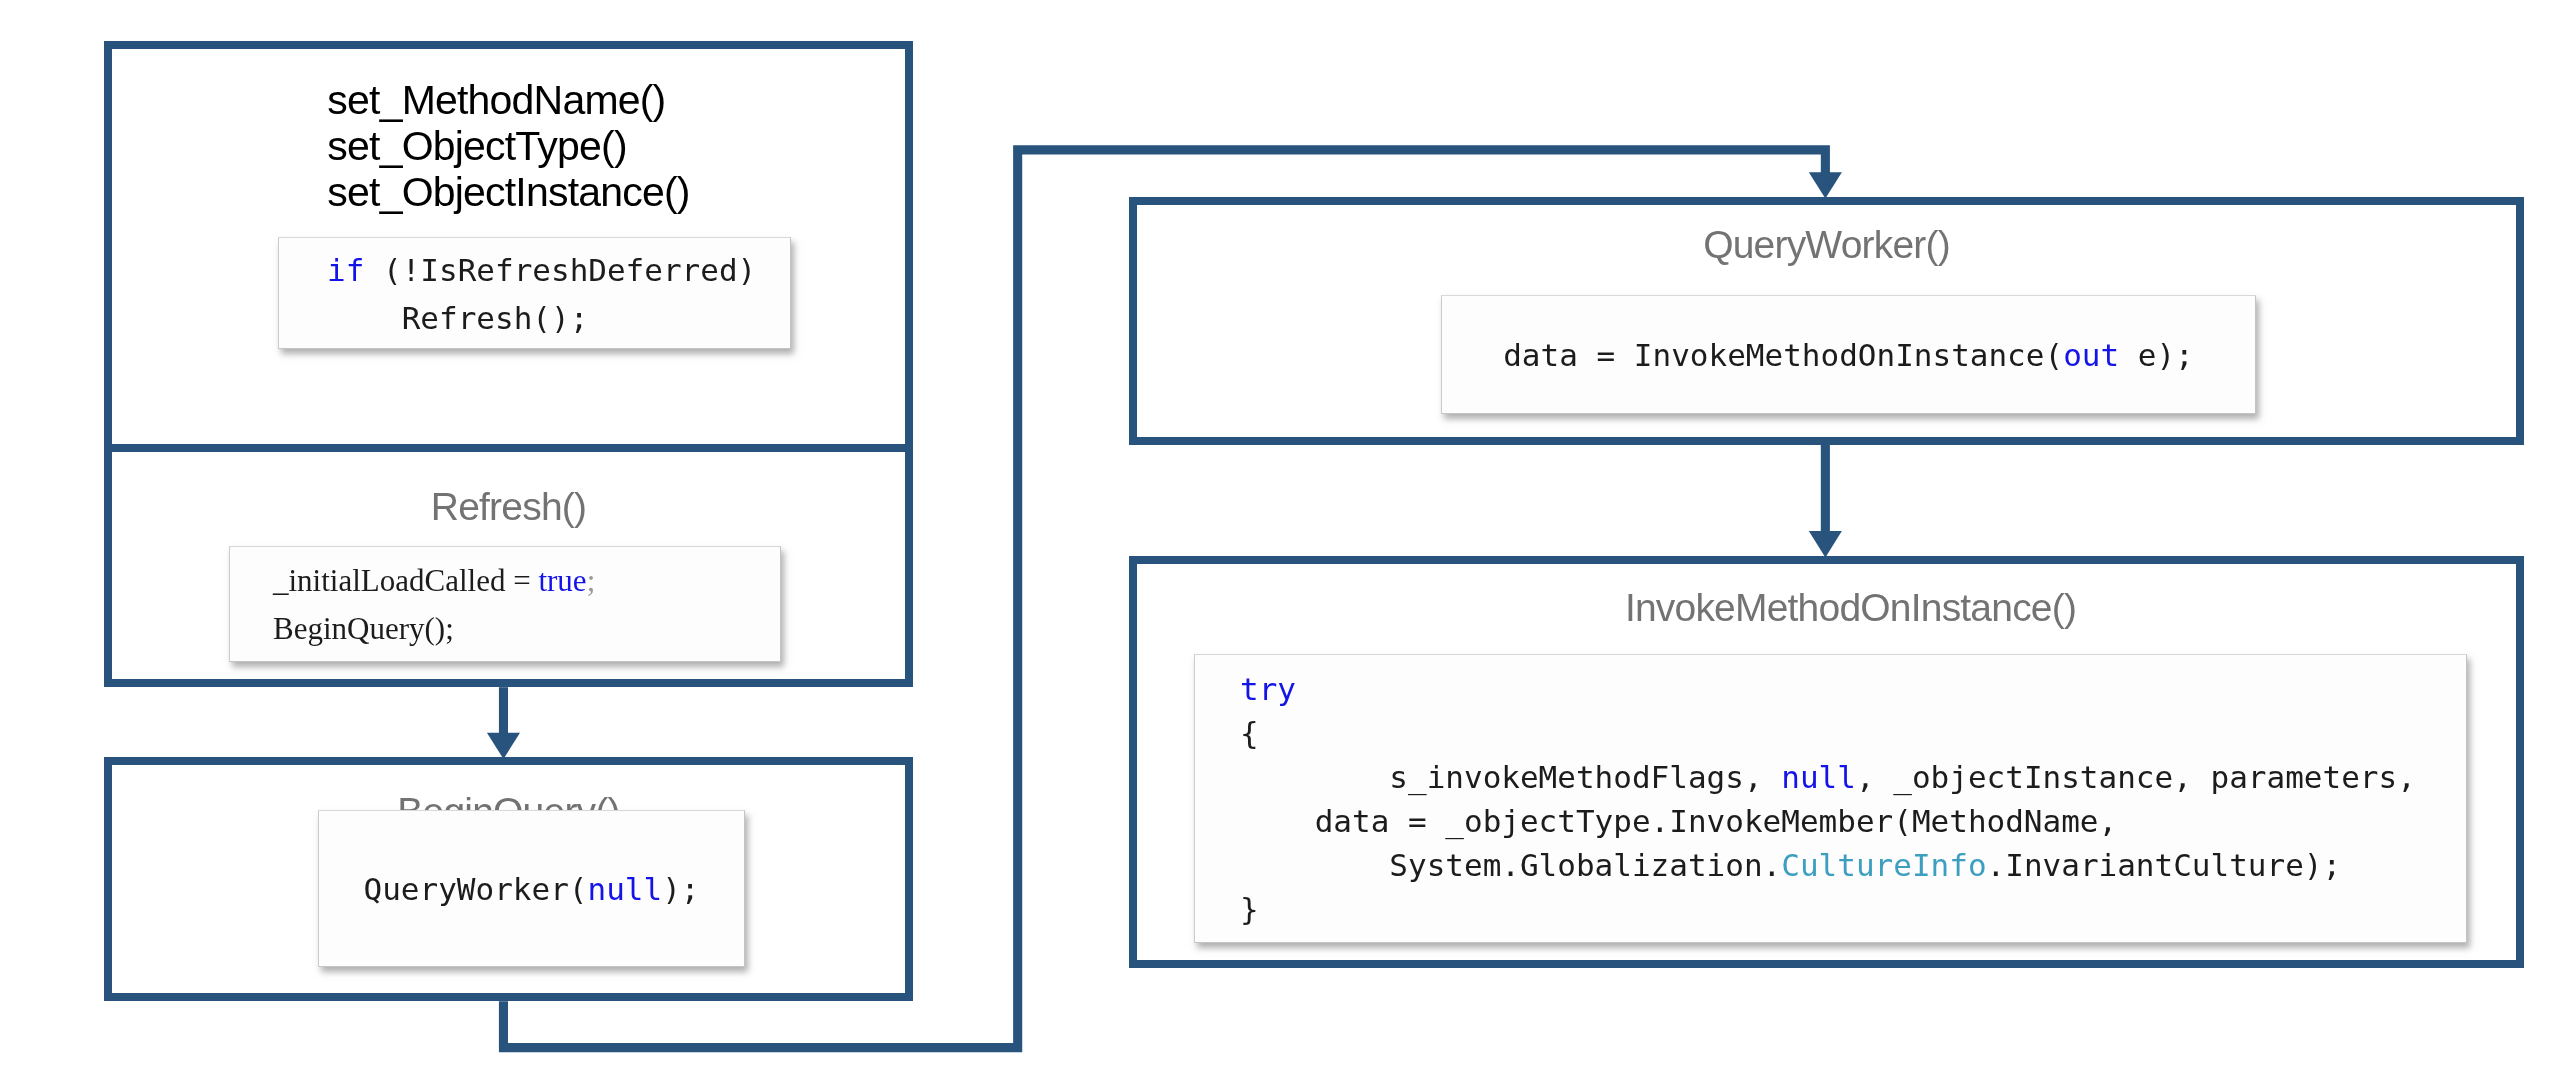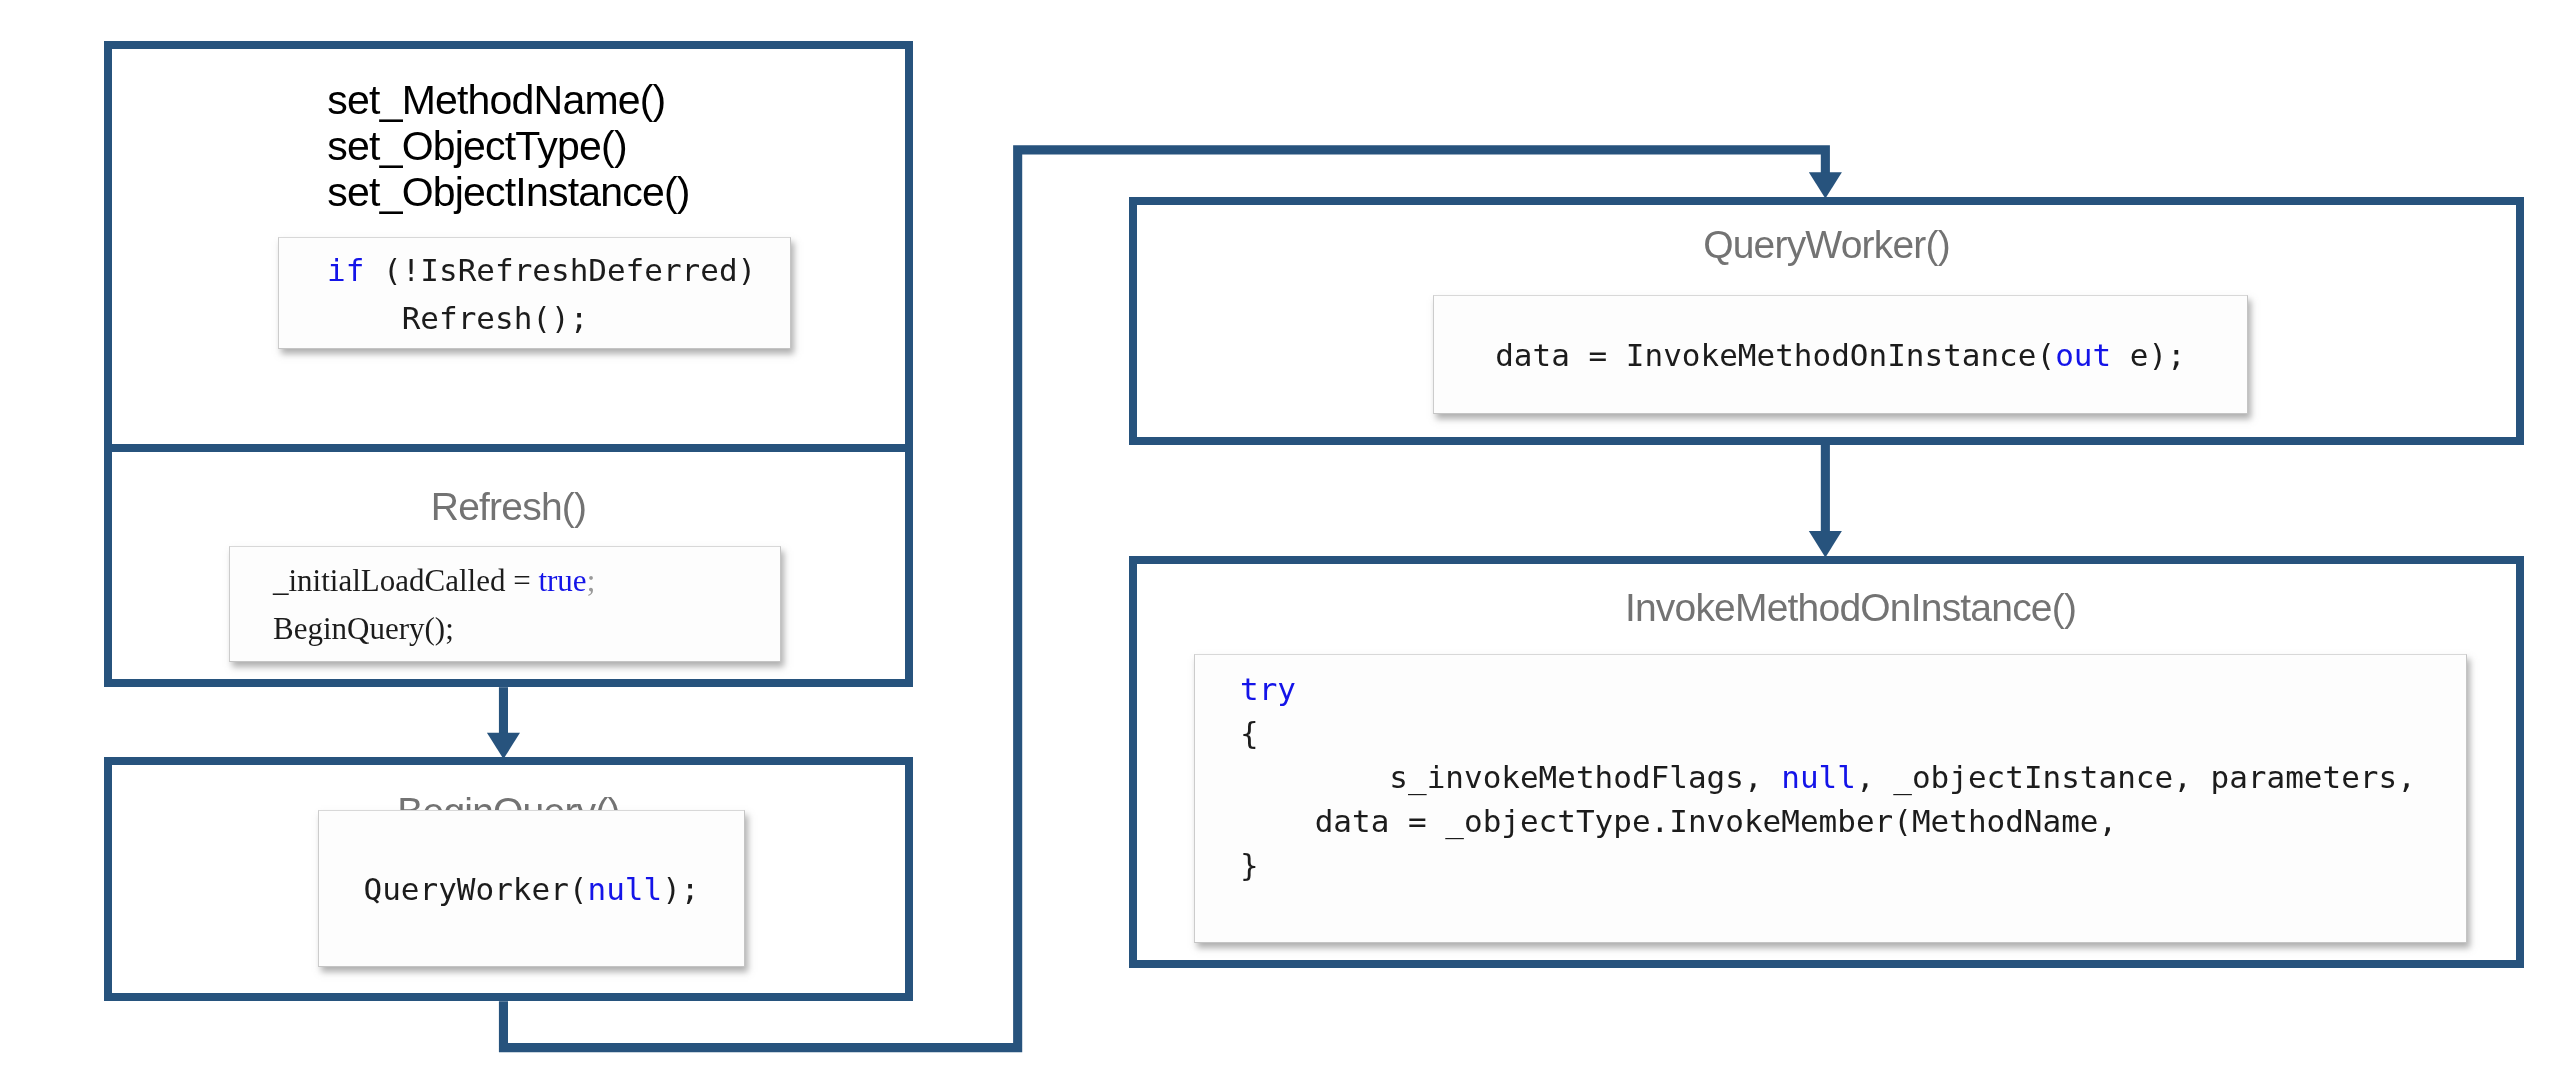--- a/index.html
+++ b/index.html
@@ -79,21 +79,21 @@
   }
   .code-line { white-space: pre; line-height: 48px; }
   .kw   { color: var(--keyword); }
   .type { color: var(--type); }
   .dim  { color: var(--dim); }
 
   #snippet-setters   { left: 166px; top: 188px; width: 513px; height: 112px; padding: 8.3px 0 0 48px; }
   #snippet-refresh   { left: 117px; top: 94px; width: 552px; height: 116px; padding: 10px 0 0 43px; font-family: Liberation Serif, serif; }
   #snippet-beginquery{ left: 206px; top: 45px;  width: 427px; height: 157px;
                        display: flex; align-items: center; justify-content: center; }
-  #snippet-queryworker { left: 296px; top: 90px; width: 815px; height: 119px;
+  #snippet-queryworker { left: 304px; top: 90px; width: 815px; height: 119px;
                        display: flex; align-items: center; justify-content: center; text-align: right; }
   #snippet-invoke    { left: 57px; top: 90px; width: 1273px; height: 289px; padding: 11.6px 0 0 45px; }
   #snippet-invoke .code-line { line-height: 44px; }
 </style>
 </head>
 <body>
 
 <div class="canvas">
 
   <svg class="connectors" viewBox="0 0 3116 1318" xmlns="http://www.w3.org/2000/svg">
@@ -145,18 +145,19 @@
     </div>
   </div>
 
   <div class="node" id="box-invoke">
     <div class="title">InvokeMethodOnInstance()</div>
     <div class="snippet" id="snippet-invoke">
       <div class="code-line"><span class="kw">try</span></div>
       <div class="code-line"><span>{</span></div>
       <div class="code-line"><span>        s_invokeMethodFlags, </span><span class="kw">null</span><span>, _objectInstance, parameters,</span></div>
       <div class="code-line"><span>    data = _objectType.InvokeMember(MethodName,</span></div>
+      <div class="code-line"><span>        System.Globalization.</span><span class="type">CultureInfo</span><span>.InvariantCulture);</span></div>
       <div class="code-line"><span>}</span></div>
     </div>
   </div>
 
 </div>
 
 
 </body></html>

